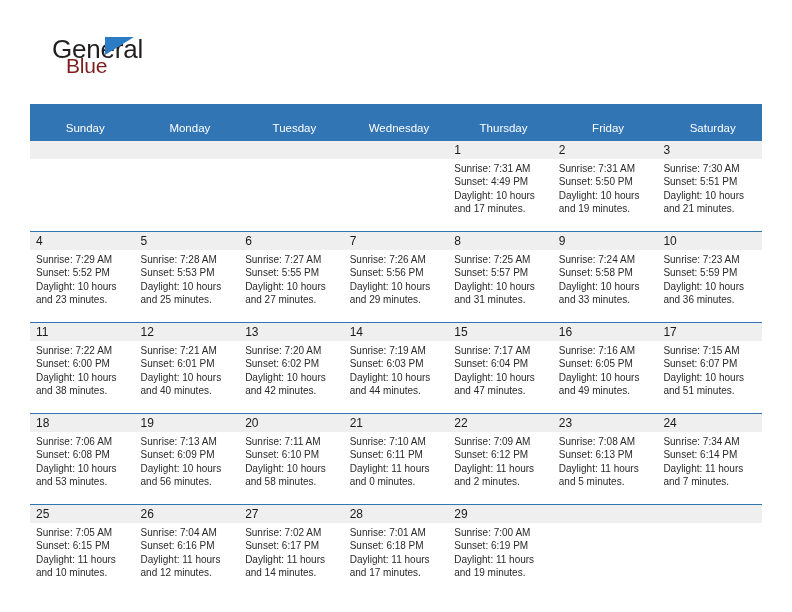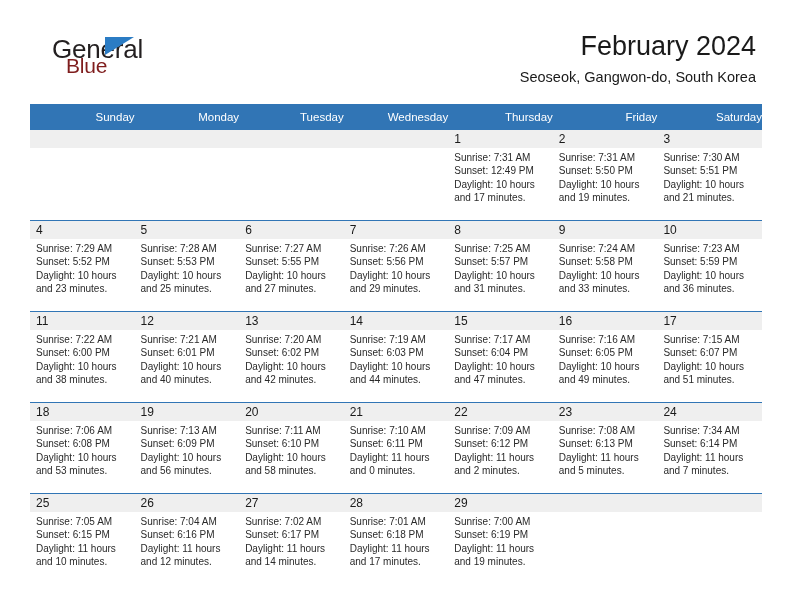--- a/index.html
+++ b/index.html
@@ -91,22 +91,22 @@
     top: 104px;
     width: 732px;
     border-collapse: collapse;
     table-layout: fixed;
   }
   .calendar th {
     background: #3175b5;
     color: #ffffff;
     font-size: 11.5px;
     font-weight: normal;
-    text-align: right;
-    padding: 7px 0 5px 6px;
+    text-align: center;
+    padding: 18px 0 5px 6px;
     height: 11px;
     line-height: 13px;
     border: none;
   }
   .week-row {
     height: 90px;
   }
   .day-cell {
     vertical-align: top;
     padding: 0;
@@ -147,24 +147,20 @@
 <div class="page">
 
   <div class="header">
 
     <div class="logo">
       <span class="logo-general">General</span>
       <span class="logo-triangle"></span>
       <span class="logo-blue">Blue</span>
     </div>
 
-    <div class="title-block">
-      <div class="month-title">February 2024</div>
-      <div class="location-title">Seoseok, Gangwon-do, South Korea</div>
-    </div>
 
   </div>
 
   <table class="calendar">
     <thead>
       <tr id="weekday-header-row">
           <th>Sunday</th>
           <th>Monday</th>
           <th>Tuesday</th>
           <th>Wednesday</th>
@@ -193,21 +189,21 @@
           <td class="day-cell blank-cell">
             <div class="day-inner">
               <div class="daynum-strip empty"></div>
             </div>
           </td>
           <td class="day-cell">
             <div class="day-inner">
               <div class="daynum-strip">1</div>
               <div class="details">
                 <div>Sunrise: 7:31 AM</div>
-                <div>Sunset: 12:49 PM</div>
+                <div>Sunset: 4:49 PM</div>
                 <div>Daylight: 10 hours</div>
                 <div>and 17 minutes.</div>
               </div>
             </div>
           </td>
           <td class="day-cell">
             <div class="day-inner">
               <div class="daynum-strip">2</div>
               <div class="details">
                 <div>Sunrise: 7:31 AM</div>

